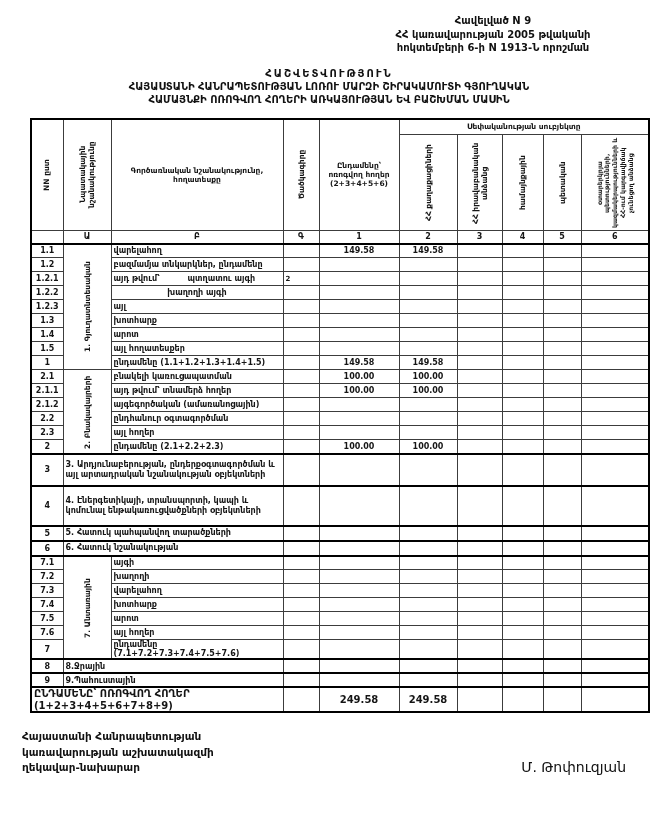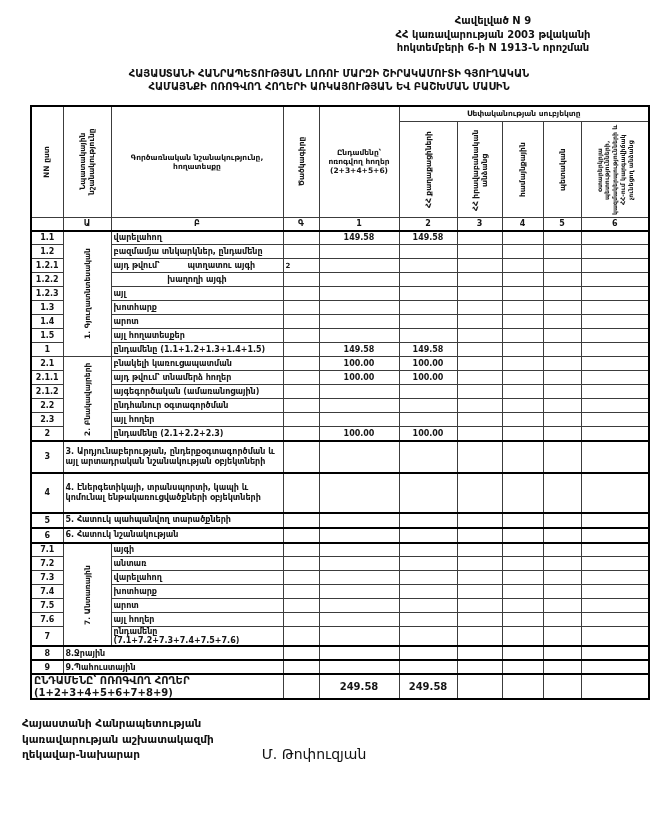--- a/index.html
+++ b/index.html
@@ -33,36 +33,37 @@
   tbody td{font-size:8px;vertical-align:middle;}
   td.numcol{text-align:center;font-size:8px;}
   td.codecol{text-align:left;font-size:7px;color:#555;}
   td.val{text-align:center;font-size:8px;}
   td.lbl{text-align:left;padding-left:4px;line-height:1.15;}
   td.lbl.ctr{text-align:center;}
   td.gvert{font-size:7.5px;}
   tr.sect td{border-top:2px solid #000;}
   tr.grandrow td{border-top:2px solid #000;font-size:10px;}
   td.grand{padding-left:8px;font-size:8.5px;}
-  .footer{display:flex;margin:16px 8px 0 12px;}
+  .footer{display:flex;justify-content:space-between;margin:16px 8px 0 12px;}
   .footer-left{font-size:10.5px;font-weight:bold;line-height:1.45;}
   .signature{font-size:14px;font-weight:normal;margin-top:30px;margin-right:14px;margin-left:48px;}
 </style>
 </head>
 <body>
 
 <div class="page">
 
   <div class="appendix">
     <div>Հավելված N 9</div>
-    <div>ՀՀ կառավարության 2003 թվականի</div>
+    <div>ՀՀ կառավարության 2005 թվականի</div>
     <div>հոկտեմբերի 6-ի N 1913-Ն որոշման</div>
   </div>
 
   <div class="title-block">
+    <div class="t1">ՀԱՇՎԵՏՎՈՒԹՅՈՒՆ</div>
     <div>ՀԱՅԱՍՏԱՆԻ ՀԱՆՐԱՊԵՏՈՒԹՅԱՆ ԼՈՌՈՒ ՄԱՐԶԻ ՇԻՐԱԿԱՄՈՒՏԻ ԳՅՈՒՂԱԿԱՆ</div>
     <div>ՀԱՄԱՅՆՔԻ ՈՌՈԳՎՈՂ ՀՈՂԵՐԻ ԱՌԿԱՅՈՒԹՅԱՆ ԵՎ ԲԱՇԽՄԱՆ ՄԱՍԻՆ</div>
   </div>
 
   <table class="report">
     <colgroup>
       <col style="width:32px">
         <col style="width:48px">
         <col style="width:172px">
       <col style="width:36px">
@@ -321,21 +322,21 @@
           <td class="codecol"></td>
           <td class="val"></td>
           <td class="val"></td>
           <td class="val"></td>
           <td class="val"></td>
           <td class="val"></td>
           <td class="val"></td>
         </tr>
         <tr>
           <td class="numcol">7.2</td>
-          <td colspan="1" class="lbl">անտառ</td>
+          <td colspan="1" class="lbl">խաղողի</td>
           <td class="codecol"></td>
           <td class="val"></td>
           <td class="val"></td>
           <td class="val"></td>
           <td class="val"></td>
           <td class="val"></td>
           <td class="val"></td>
         </tr>
         <tr>
           <td class="numcol">7.3</td>

